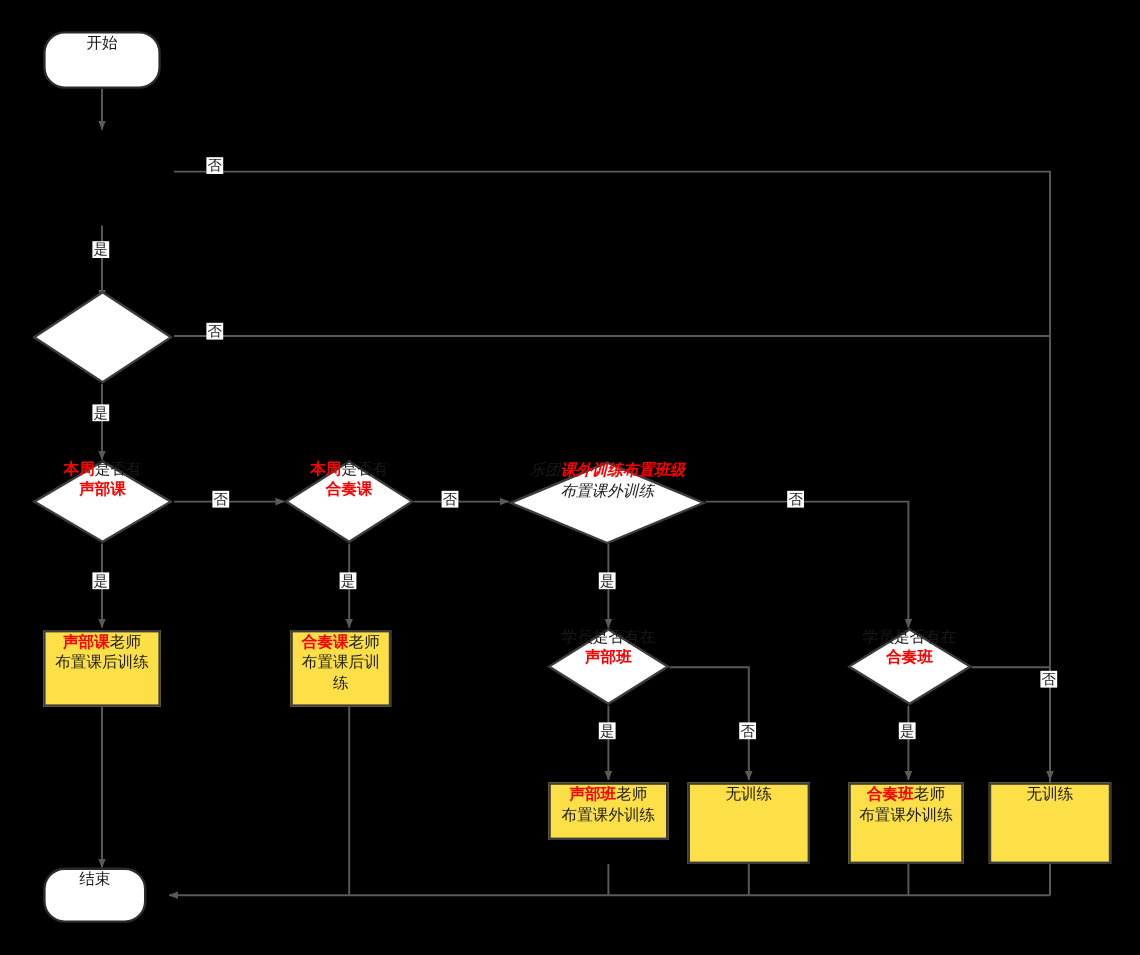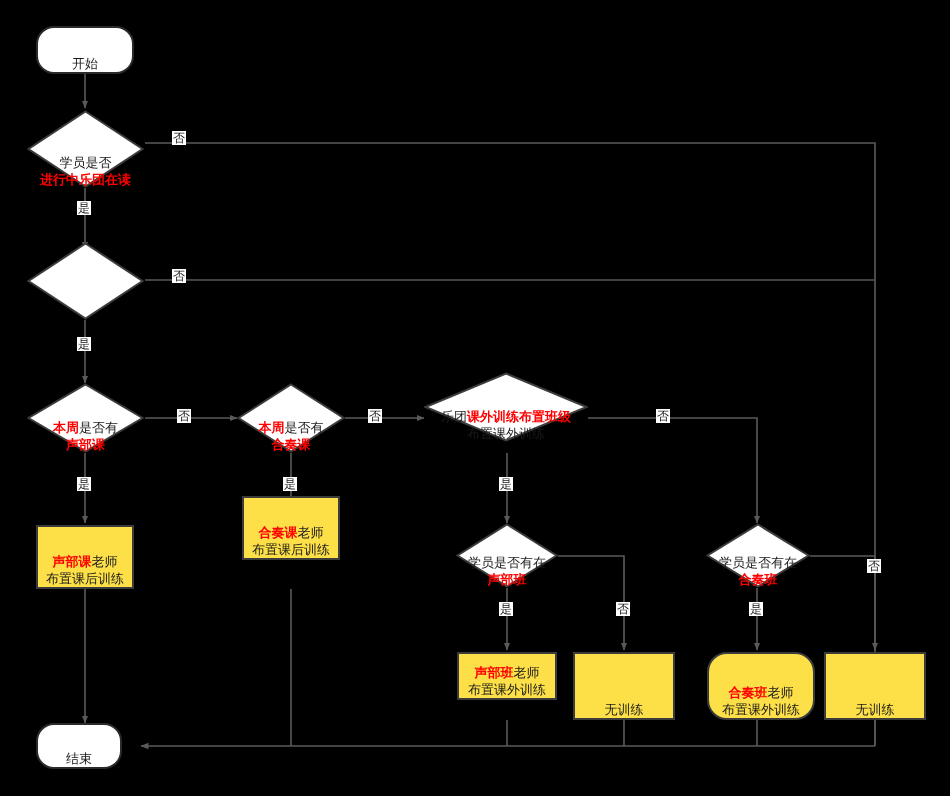--- a/index.html
+++ b/index.html
@@ -18,21 +18,21 @@
   #edges {
     position: absolute;
     left: 0; top: 0;
     width: 950px;
     height: 796px;
   }
   .node {
     position: absolute;
     box-sizing: border-box;
     display: flex;
-    align-items: flex-end;
+    align-items: flex-start;
     justify-content: center;
     text-align: center;
     color: #1a1a1a;
     font-size: 13px;
     line-height: 17px;
     z-index: 5;
   }
   .node .txt { width: 100%; padding: 0 4px; }
   .terminator {
     background: #ffffff;
@@ -126,29 +126,20 @@
       <path d="M875,720 L875,746"></path>
     </g>
   </svg>
 
   <div class="node terminator" style="left:36px; top:26px; width:98px; height:48px;">
     <div class="txt">
         <div><span class="k">开始</span></div>
       </div>
   </div>
 
-  <div class="node decision" style="left:27px; top:110px; width:117px; height:78px;">
-    <svg class="dshape" viewBox="0 0 117 78" preserveAspectRatio="none">
-      <polygon points="58.5,1.5 115.5,39 58.5,76.5 1.5,39" fill="#ffffff" stroke="#3c3c3c" stroke-width="2"></polygon>
-    </svg>
-    <div class="txt">
-        <div><span class="k">学员是否</span></div>
-        <div><span class="r">进行中乐团在读</span></div>
-      </div>
-  </div>
 
   <div class="node decision" style="left:27px; top:242px; width:117px; height:78px;">
     <svg class="dshape" viewBox="0 0 117 78" preserveAspectRatio="none">
       <polygon points="58.5,1.5 115.5,39 58.5,76.5 1.5,39" fill="#ffffff" stroke="#3c3c3c" stroke-width="2"></polygon>
     </svg>
   </div>
 
   <div class="node decision" style="left:27px; top:383px; width:117px; height:70px;">
     <svg class="dshape" viewBox="0 0 117 70" preserveAspectRatio="none">
       <polygon points="58.5,1.5 115.5,35 58.5,68.5 1.5,35" fill="#ffffff" stroke="#3c3c3c" stroke-width="2"></polygon>
@@ -162,21 +153,21 @@
   <div class="node decision" style="left:237px; top:383px; width:108px; height:70px;">
     <svg class="dshape" viewBox="0 0 108 70" preserveAspectRatio="none">
       <polygon points="54,1.5 106.5,35 54,68.5 1.5,35" fill="#ffffff" stroke="#3c3c3c" stroke-width="2"></polygon>
     </svg>
     <div class="txt">
         <div><span class="r">本周</span><span class="k">是否有</span></div>
         <div><span class="r">合奏课</span></div>
       </div>
   </div>
 
-  <div class="node decision" style="left:424px; top:372px; width:164px; height:70px;">
+  <div class="node decision" style="left:424px; top:384px; width:164px; height:70px;font-style:italic;">
     <svg class="dshape" viewBox="0 0 164 70" preserveAspectRatio="none">
       <polygon points="82,1.5 162.5,35 82,68.5 1.5,35" fill="#ffffff" stroke="#3c3c3c" stroke-width="2"></polygon>
     </svg>
     <div class="txt">
         <div><span class="k">乐团</span><span class="r">课外训练布置班级</span></div>
         <div><span class="k">布置课外训练</span></div>
       </div>
   </div>
 
   <div class="node decision" style="left:456px; top:523px; width:102px; height:65px;">
@@ -199,41 +190,41 @@
       </div>
   </div>
 
   <div class="node process" style="left:36px; top:525px; width:98px; height:64px;">
     <div class="txt">
         <div><span class="r">声部课</span><span class="k">老师</span></div>
         <div><span class="k">布置课后训练</span></div>
       </div>
   </div>
 
-  <div class="node process" style="left:242px; top:496px; width:98px; height:64px;">
+  <div class="node process" style="left:242px; top:525px; width:84px; height:64px;">
     <div class="txt">
         <div><span class="r">合奏课</span><span class="k">老师</span></div>
         <div><span class="k">布置课后训练</span></div>
       </div>
   </div>
 
   <div class="node process" style="left:457px; top:652px; width:100px; height:48px;">
     <div class="txt">
         <div><span class="r">声部班</span><span class="k">老师</span></div>
         <div><span class="k">布置课外训练</span></div>
       </div>
   </div>
 
   <div class="node process" style="left:573px; top:652px; width:102px; height:68px;">
     <div class="txt">
         <div><span class="k">无训练</span></div>
       </div>
   </div>
 
-  <div class="node process" style="left:707px; top:652px; width:108px; height:68px;border-radius:20px;">
+  <div class="node process" style="left:707px; top:652px; width:96px; height:68px;">
     <div class="txt">
         <div><span class="r">合奏班</span><span class="k">老师</span></div>
         <div><span class="k">布置课外训练</span></div>
       </div>
   </div>
 
   <div class="node process" style="left:824px; top:652px; width:102px; height:68px;">
     <div class="txt">
         <div><span class="k">无训练</span></div>
       </div>

